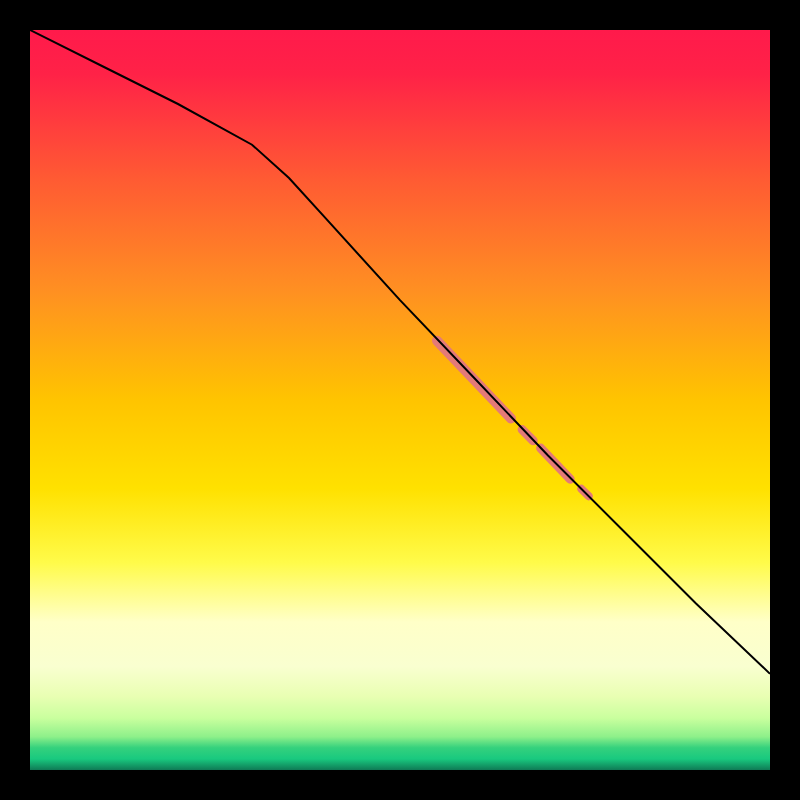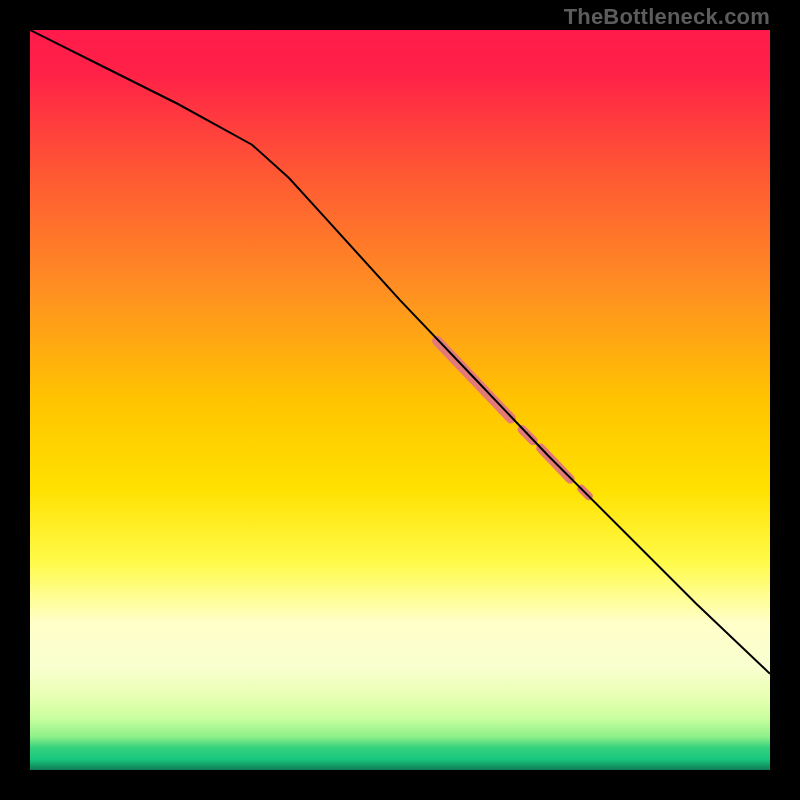--- a/index.html
+++ b/index.html
@@ -71,14 +71,13 @@
       <g id="highlights">
           <line x1="407.00" y1="310.80" x2="481.00" y2="388.50" stroke="#e37a78" stroke-width="10" stroke-linecap="round"></line>
           <line x1="492.10" y1="399.60" x2="503.20" y2="410.70" stroke="#e37a78" stroke-width="9" stroke-linecap="round"></line>
           <line x1="510.60" y1="418.10" x2="540.20" y2="449.18" stroke="#e37a78" stroke-width="9" stroke-linecap="round"></line>
           <line x1="551.30" y1="458.80" x2="558.70" y2="466.20" stroke="#e37a78" stroke-width="8" stroke-linecap="round"></line>
         </g>
       <path id="curve" fill="none" stroke="#000000" stroke-width="2" d="M0.00 0.00 L74.00 37.00 L148.00 74.00 L222.00 114.70 L259.00 148.00 L296.00 188.70 L370.00 270.10 L444.00 347.80 L518.00 425.50 L592.00 499.50 L666.00 573.50 L740.00 643.80"></path>
     </svg>
   </div>
 
-  <div class="watermark">TheBottleneck.com</div>
 </div>
 
 </body></html>

